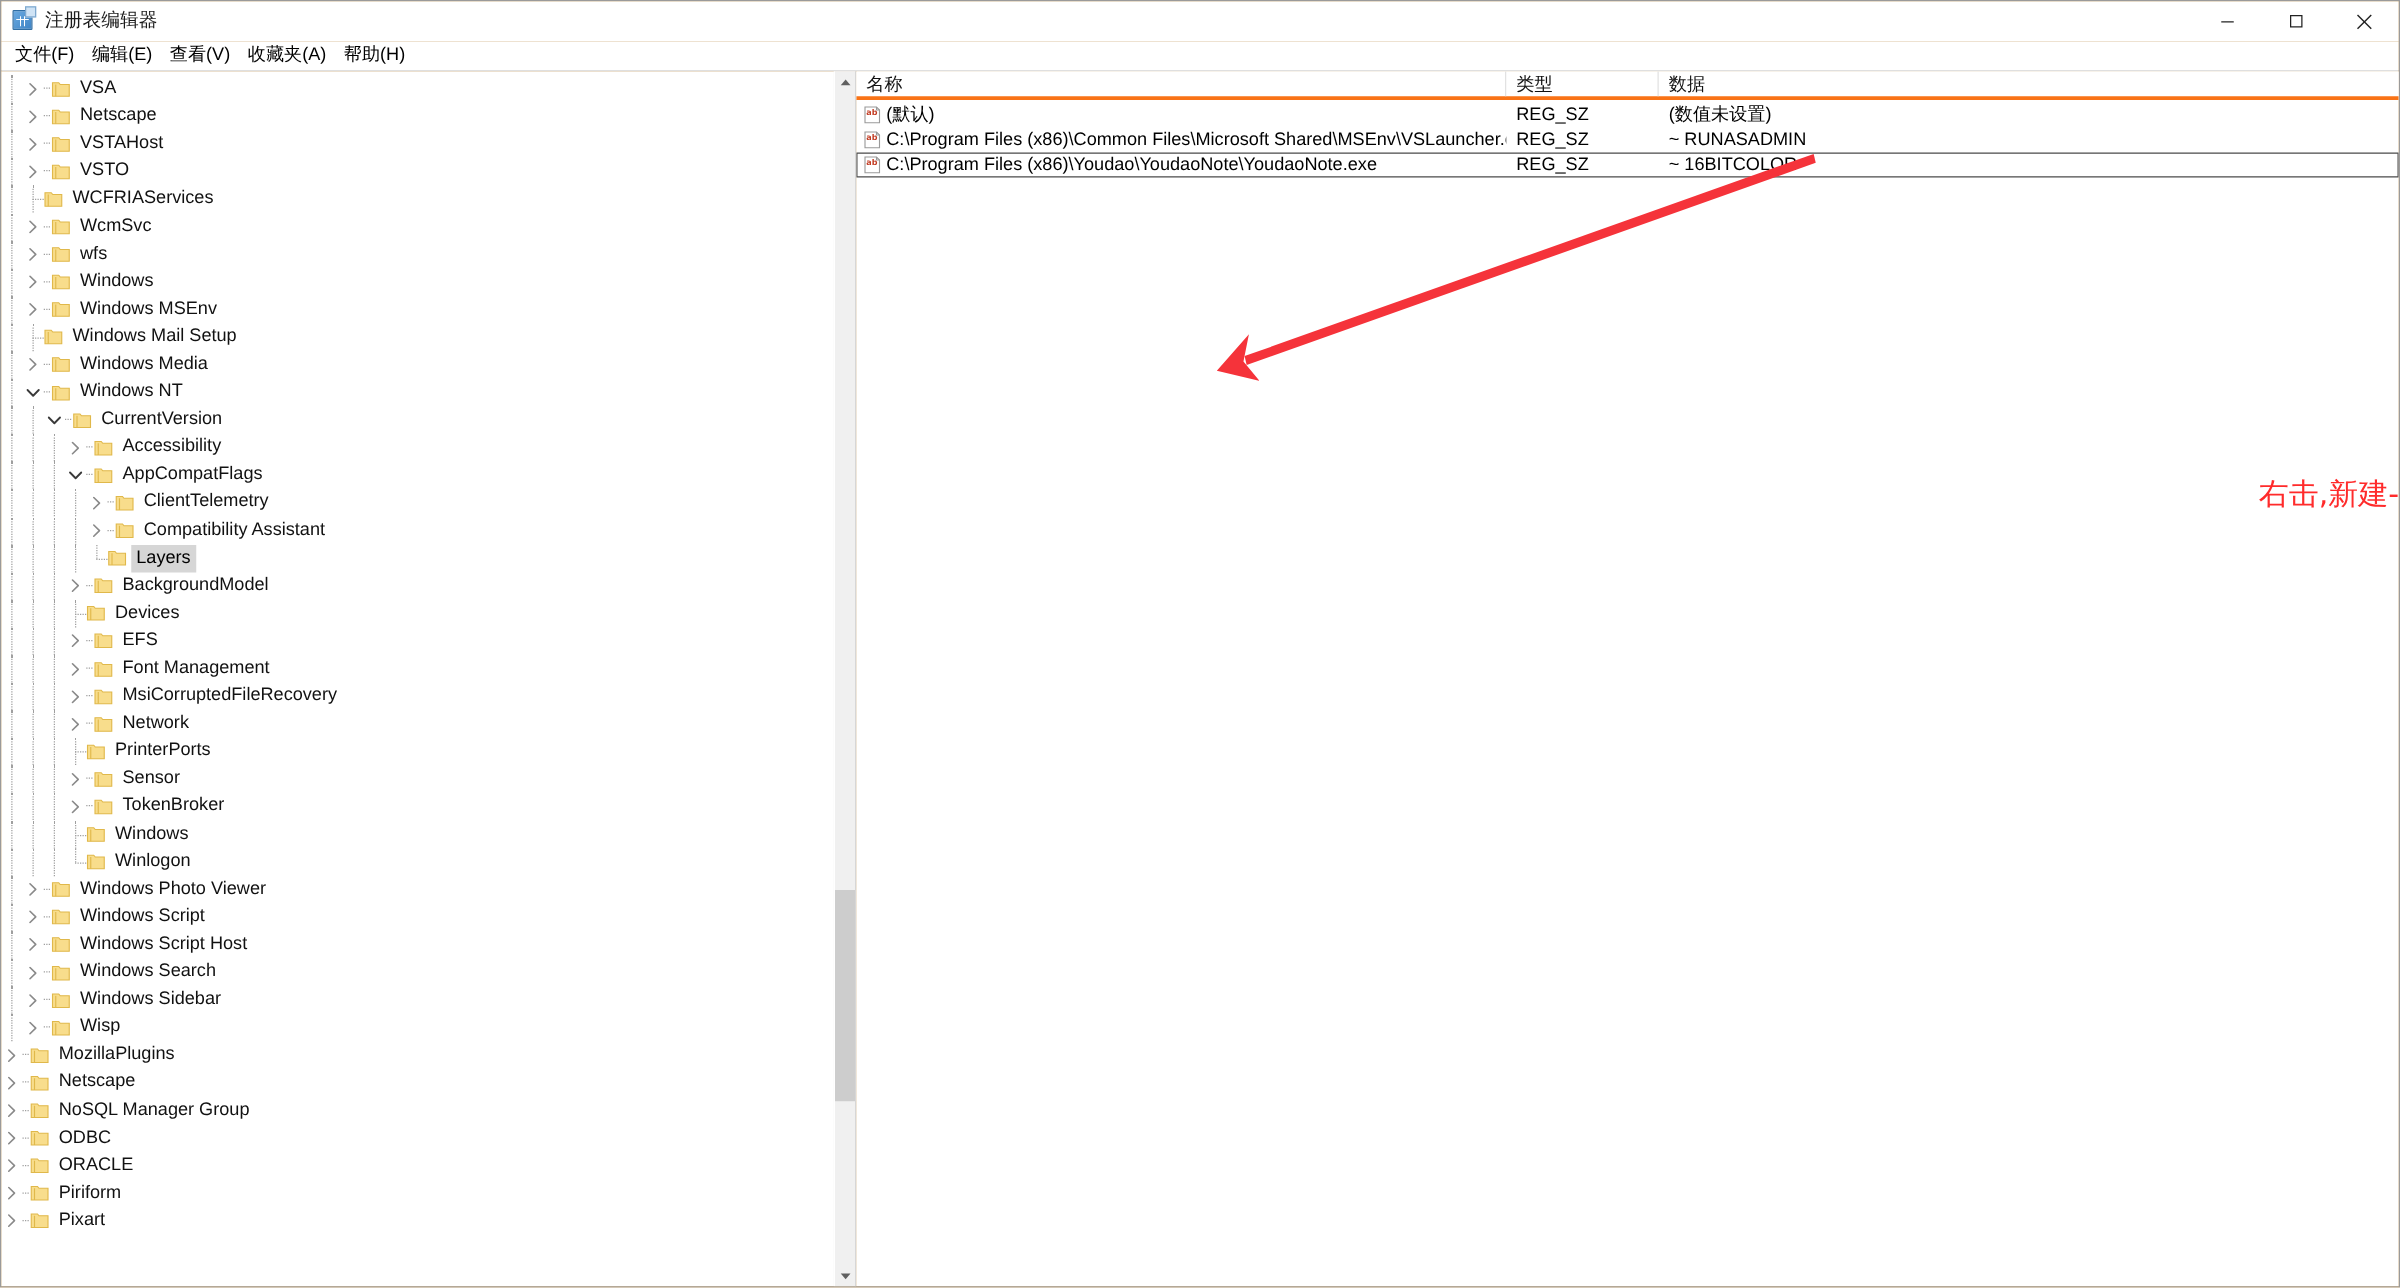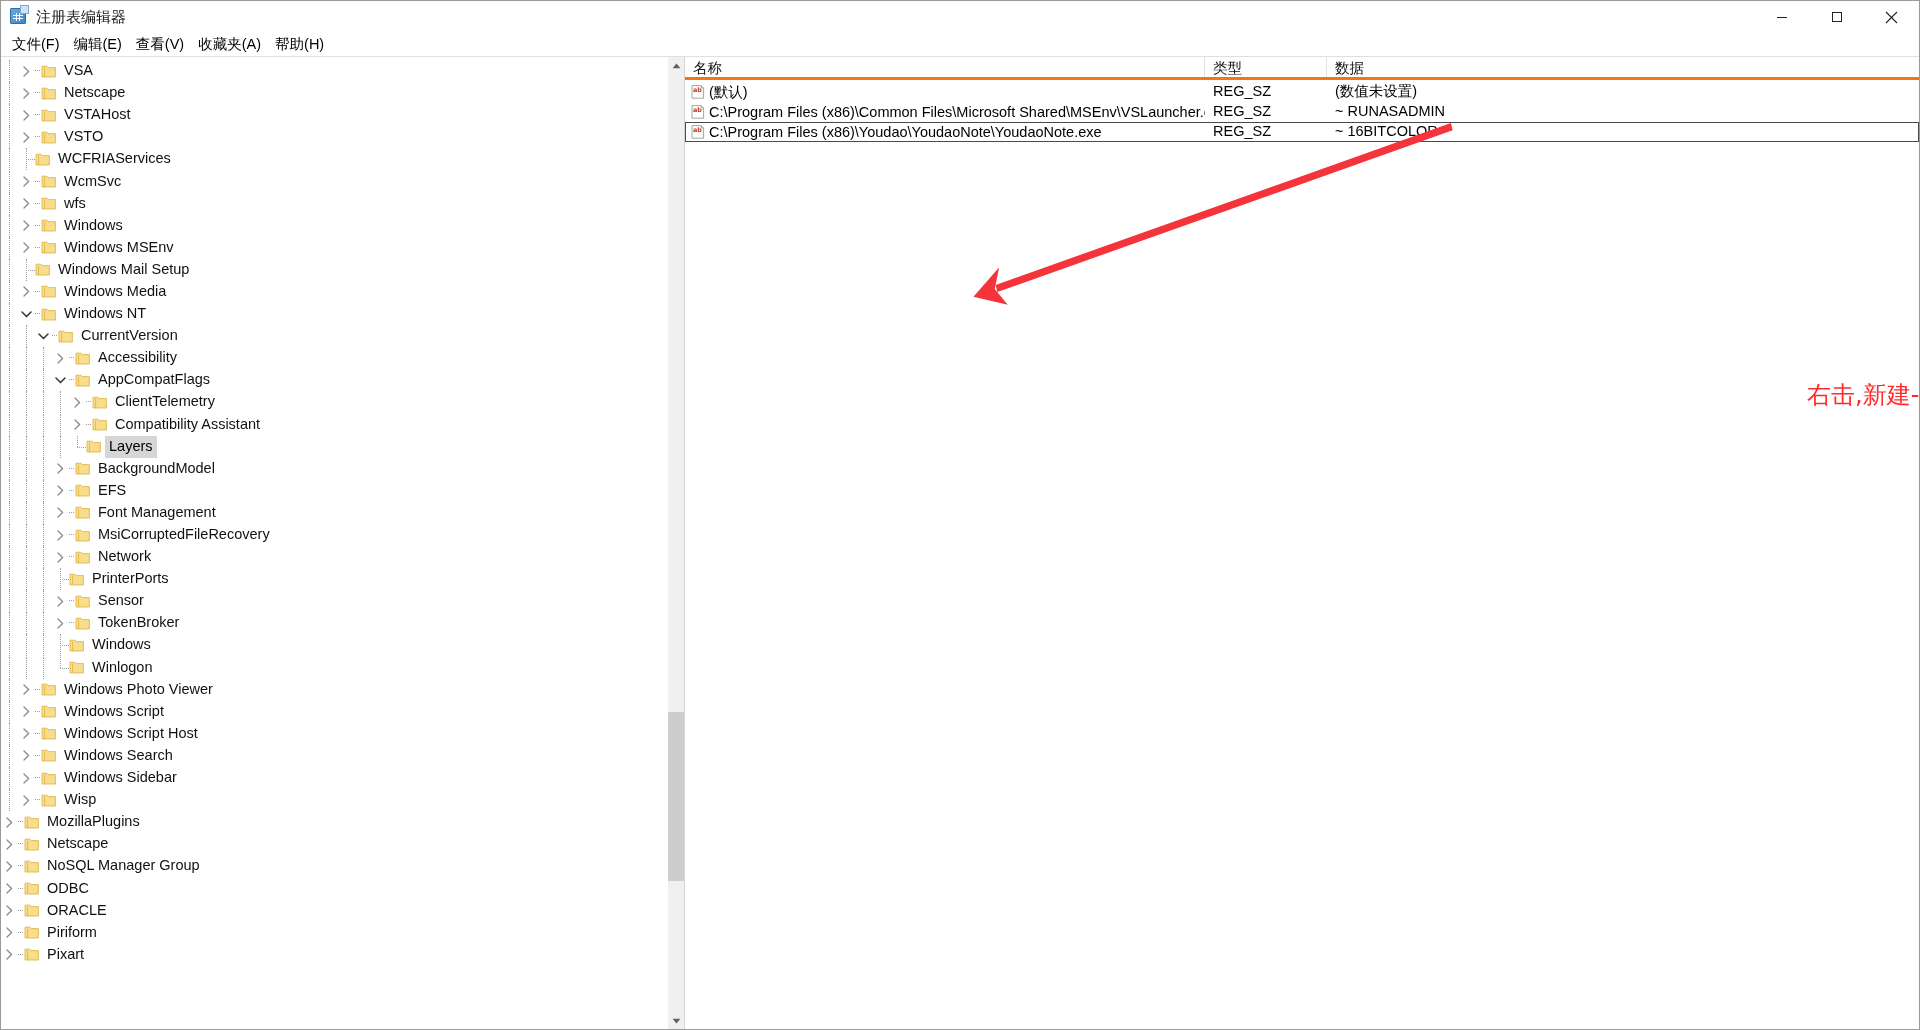--- a/index.html
+++ b/index.html
@@ -230,20 +230,21 @@
     white-space: nowrap;
   }
   .lh-cell.name { width: 520px; flex:0 0 520px; }
   .lh-cell.type { width: 122px; flex:0 0 122px; }
   .lh-cell.data { flex: 1 1 auto; border-right: none; }
 
   .list-body { flex:1 1 auto; position:relative; padding-top:2px; }
   .list-row {
     height: 20px;
     display: flex;
+    align-items: center;
     white-space: nowrap;
     position: relative;
   }
   .list-row.selected {
     outline: 1px solid #4a4a4a;
     outline-offset: -1px;
     background: #ffffff;
   }
   .lr-name {
     width: 520px; flex: 0 0 520px;
@@ -678,20 +679,33 @@
                 <path d="M1 2.2 L6 2.2 L7.2 3.6 L14.4 3.6 L14.4 13 L1 13 Z" fill="#f8dd8c" stroke="#e0b84a" stroke-width="0.9"></path>
                 <path d="M3.6 3.6 L3.6 13" stroke="#e0b84a" stroke-width="0.9" fill="none"></path>
               </svg>
             </span>
             <span class="label">BackgroundModel</span>
           </div>
           <div class="tree-row">
             <span class="guide v"></span>
             <span class="guide v"></span>
             <span class="guide v"></span>
+            <span class="elbow tee"></span>
+            <span class="folder">
+              <svg width="16" height="15" viewBox="0 0 16 15">
+                <path d="M1 2.2 L6 2.2 L7.2 3.6 L14.4 3.6 L14.4 13 L1 13 Z" fill="#f8dd8c" stroke="#e0b84a" stroke-width="0.9"></path>
+                <path d="M3.6 3.6 L3.6 13" stroke="#e0b84a" stroke-width="0.9" fill="none"></path>
+              </svg>
+            </span>
+            <span class="label">Devices</span>
+          </div>
+          <div class="tree-row">
+            <span class="guide v"></span>
+            <span class="guide v"></span>
+            <span class="guide v"></span>
             <span class="twisty">
               <svg width="9" height="11" viewBox="0 0 9 11">
                 <path d="M2 1 L6.6 5.5 L2 10" fill="none" stroke="#8a8a8a" stroke-width="1.3" stroke-linecap="round" stroke-linejoin="round"></path>
               </svg>
             </span>
             <span class="guide" style="width:6px;flex:0 0 6px;position:relative;">
               <span style="position:absolute;left:0;top:10px;width:5px;border-top:1px dotted #9f9f9f;"></span>
             </span>
             <span class="folder">
               <svg width="16" height="15" viewBox="0 0 16 15">

